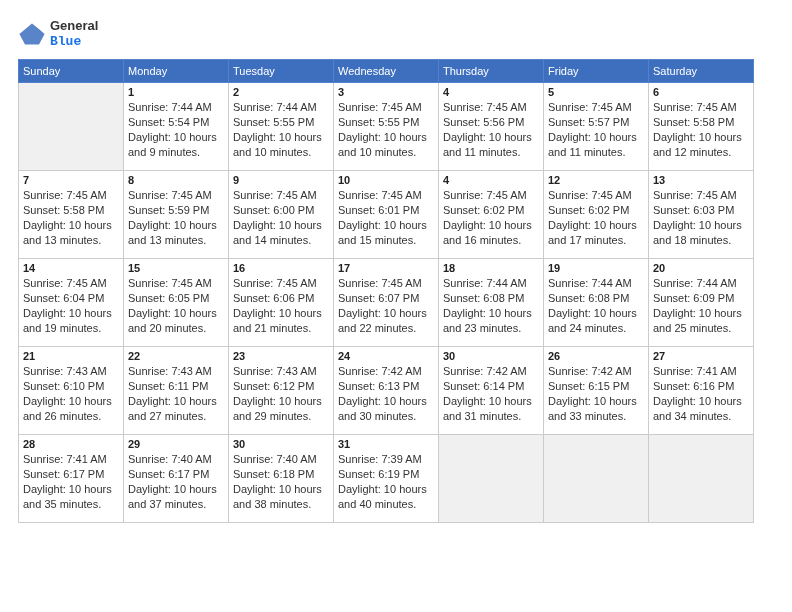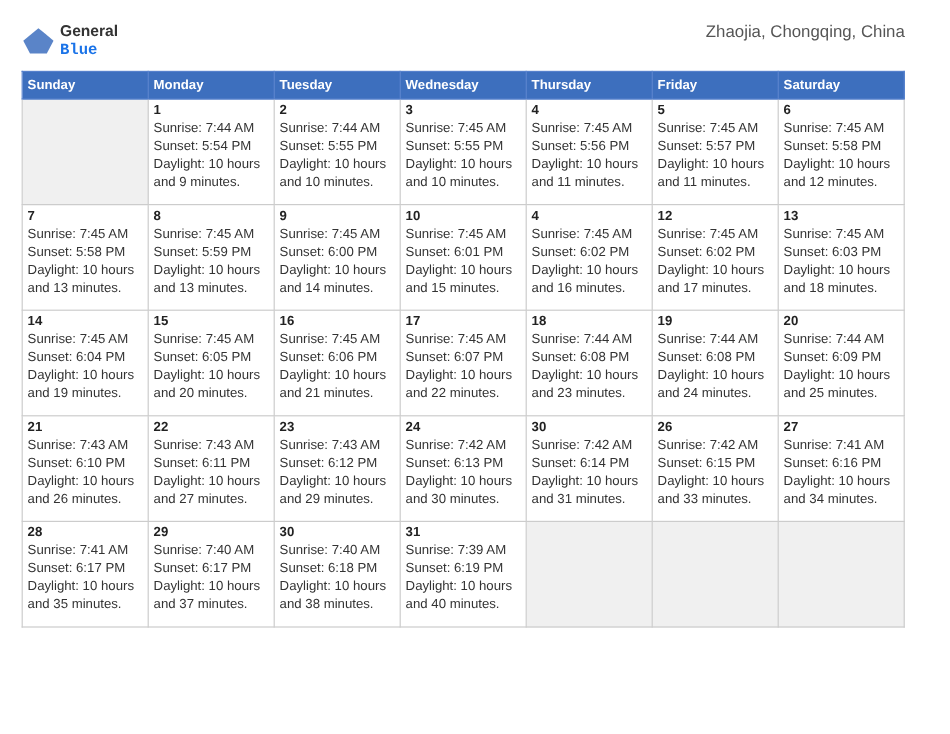--- a/index.html
+++ b/index.html
@@ -56,21 +56,21 @@
     }
     table {
       width: 100%;
       border-collapse: collapse;
       table-layout: fixed;
     }
     thead th {
       background-color: #3d6fbe;
       color: #fff;
       font-size: 11px;
-      font-weight: bold;
+      font-weight: normal;
       padding: 5px 4px;
       border: 1px solid #5580cc;
       text-align: left;
     }
     tbody td {
       border: 1px solid #ccc;
       vertical-align: top;
       padding: 3px 4px;
       font-size: 9px;
       color: #333;
@@ -106,21 +106,20 @@
       <svg class="logo-icon" viewBox="0 0 40 40" xmlns="http://www.w3.org/2000/svg">
         <polygon points="20,5 38,20 30,35 10,35 2,20" fill="#3d6fbe" opacity="0.85"></polygon>
         <polygon points="20,5 38,20 28,12" fill="#1a4fa0"></polygon>
       </svg>
       <div class="logo-text">
         <span>General</span>
         <span class="blue">Blue</span>
       </div>
     </div>
     <div class="title-area">
-      <div class="location">Zhaojia, Chongqing, China</div>
     </div>
   </div>
 
   <table>
     <thead>
       <tr>
         <th>Sunday</th>
         <th>Monday</th>
         <th>Tuesday</th>
         <th>Wednesday</th>

